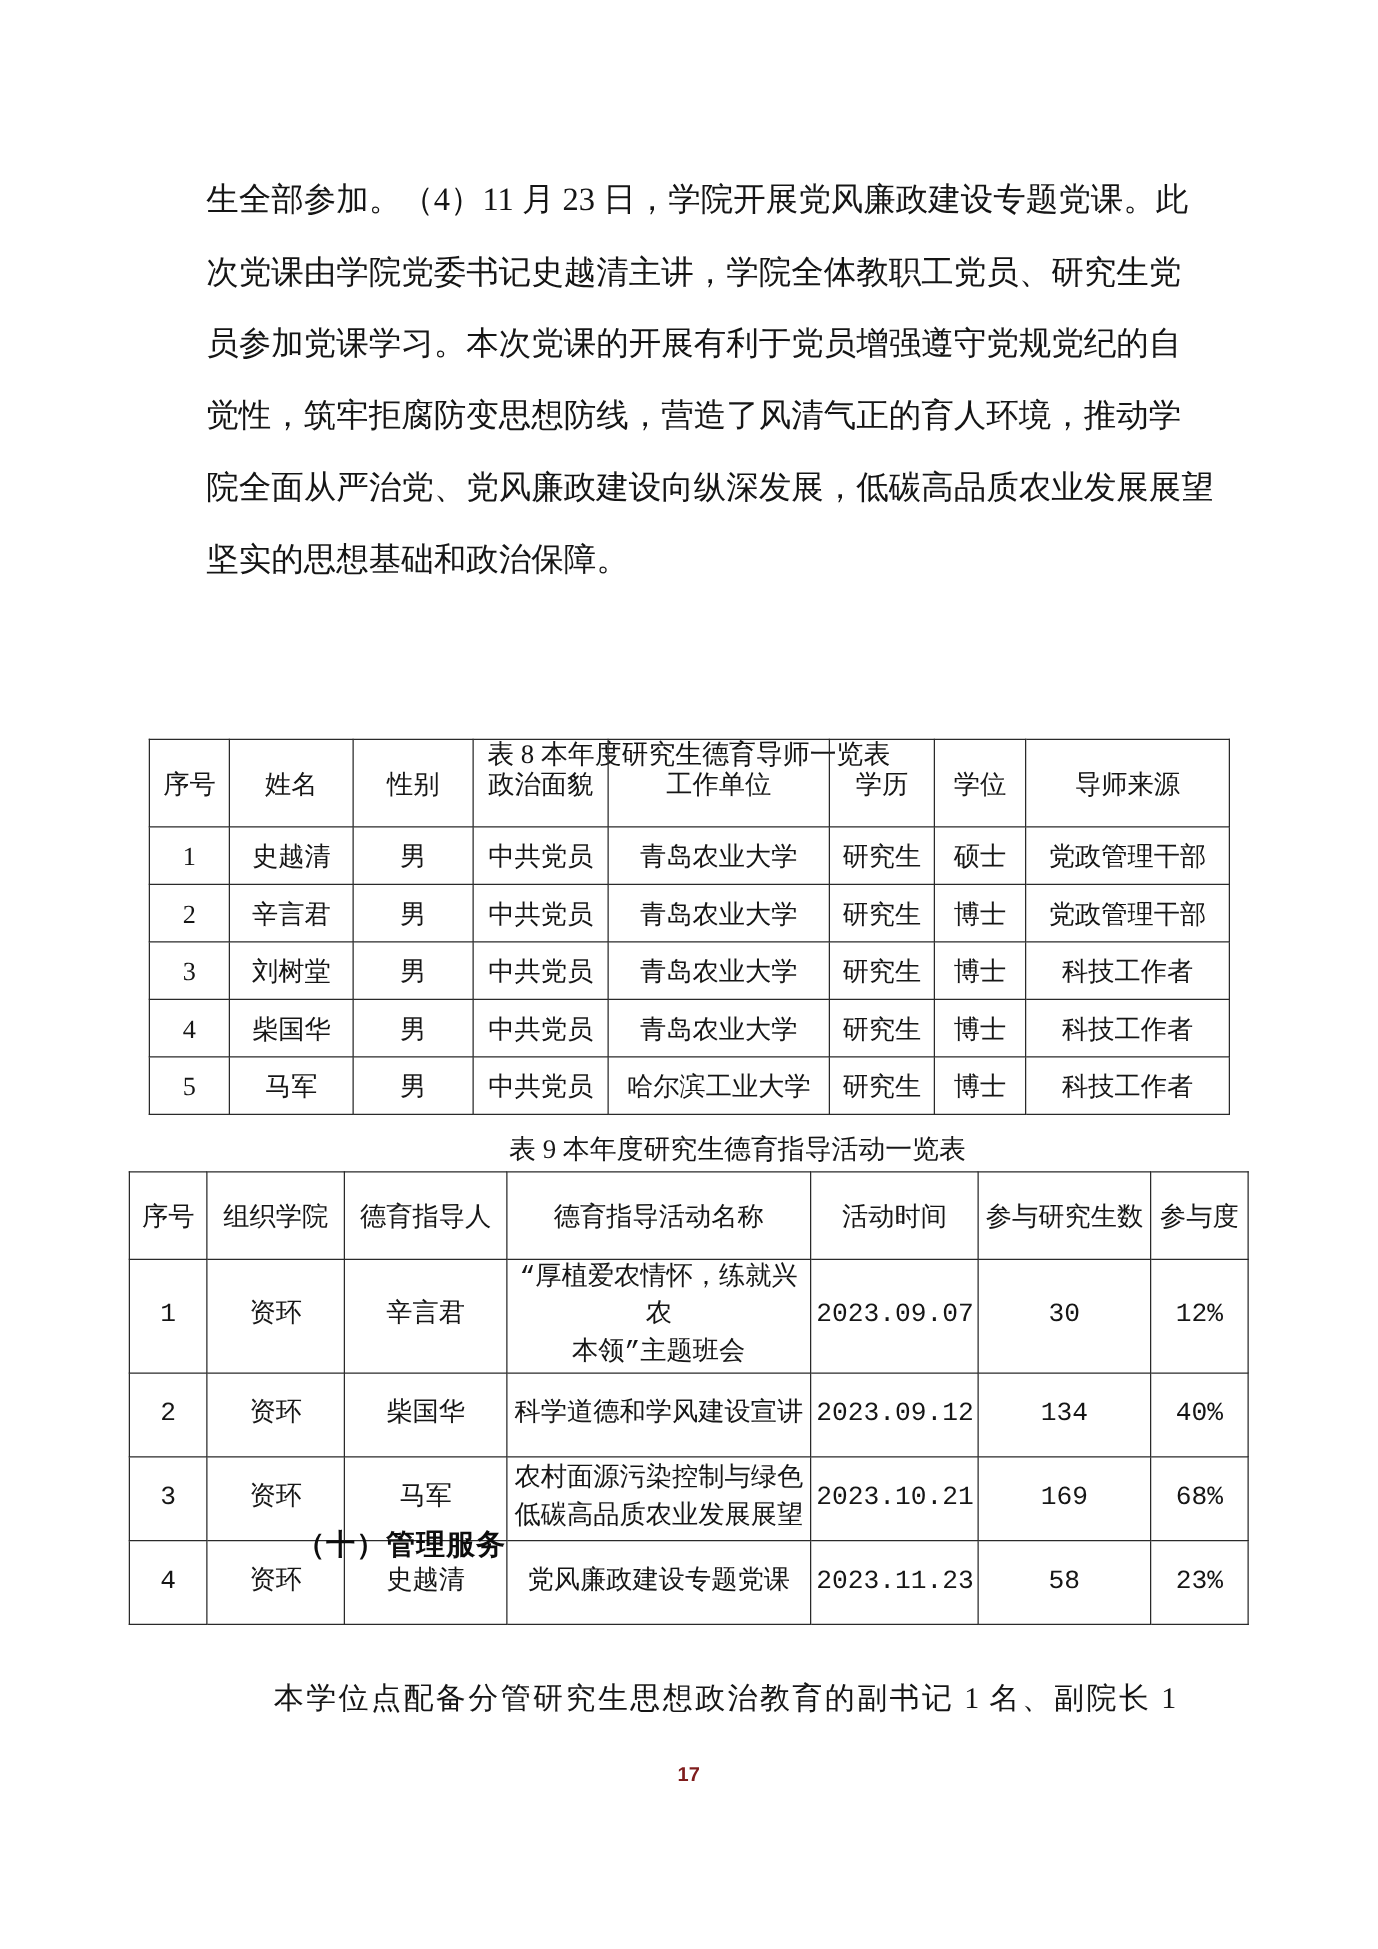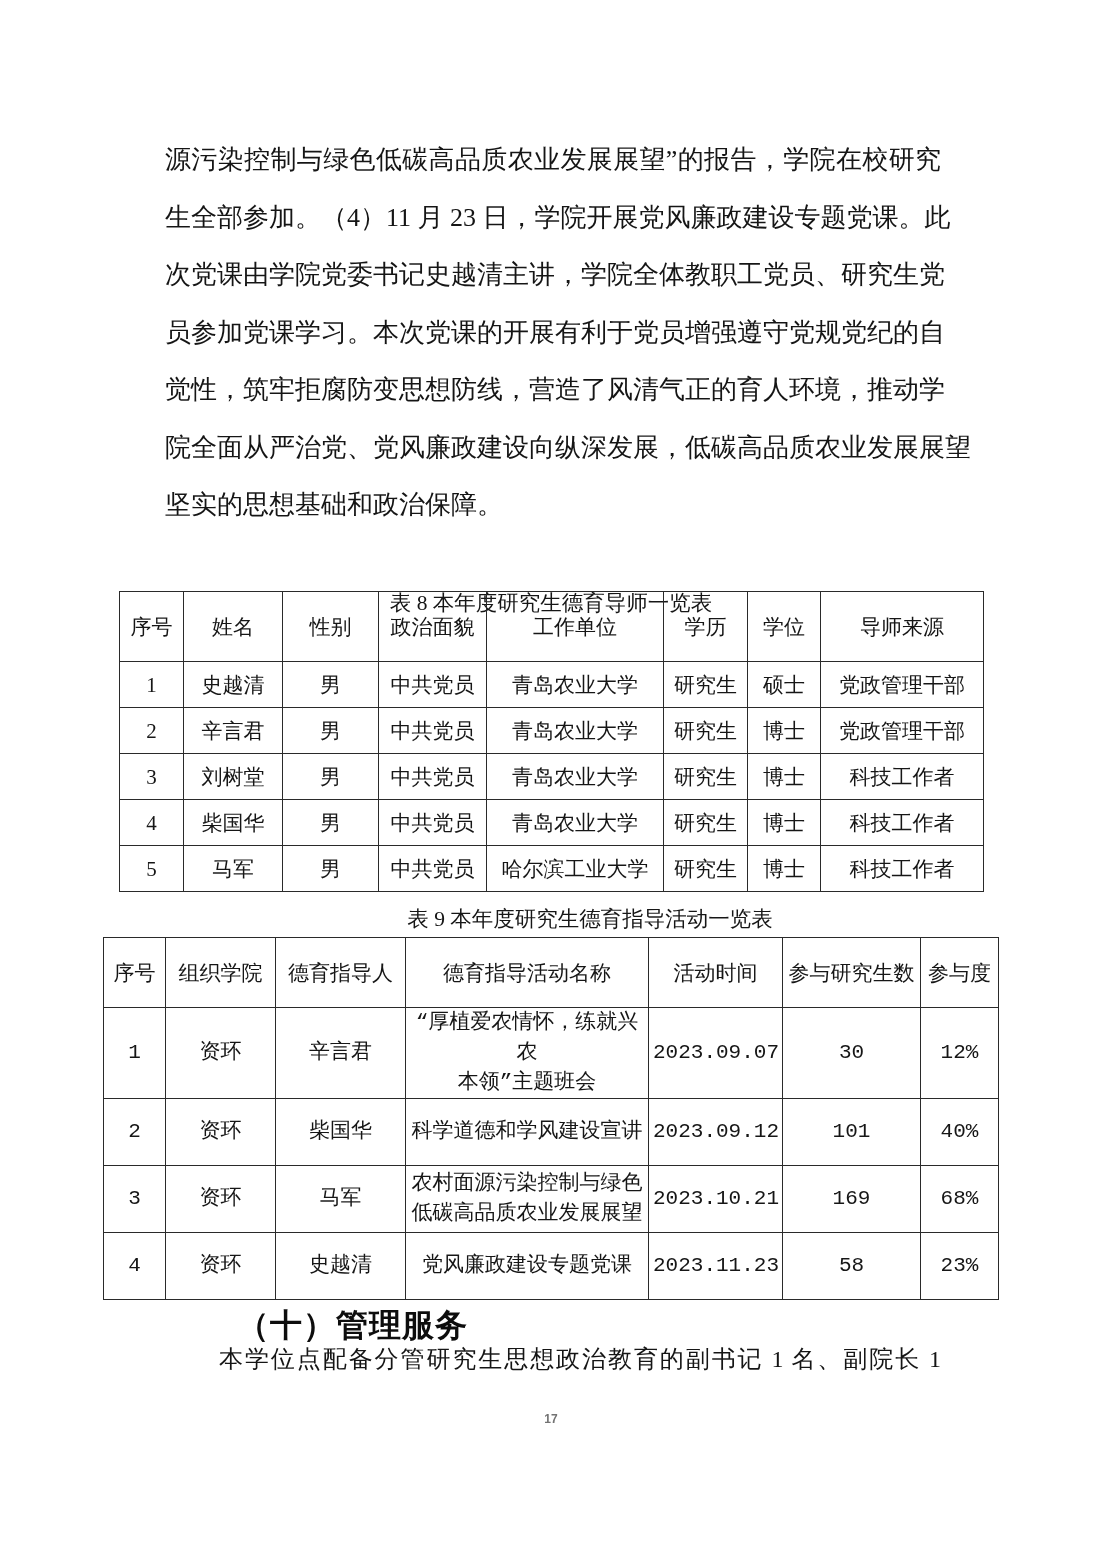--- a/index.html
+++ b/index.html
@@ -52,47 +52,46 @@
   table.t8{left:119px;top:591px;width:864px;}
   table.t9{left:103px;top:937px;width:895px;}
   table.t8 th{height:69px;}
   table.t8 td{height:45px;}
   table.t9 th{height:69px;}
   table.t9 td{height:66px;font-family:Liberation Mono, monospace;}
   
   table.t9 td:nth-child(4){white-space:pre-line;}
   
   .section-heading{
-    position:absolute;left:237px;top:1304px;
+    position:absolute;left:237px;top:1220px;
     font-family:Liberation Mono, monospace;
     font-weight:bold;
-    font-size:32px;color:#0d0d0d;
+    font-size:23px;color:#0d0d0d;
     letter-spacing:1px;
   }
   
   .closing-line{
     position:absolute;left:219px;top:1342px;width:722px;
     font-size:24px;line-height:34px;color:#151515;
     text-align:justify;text-align-last:justify;white-space:nowrap;
   }
   
   .page-number{
     position:absolute;left:0;top:1412px;width:1102px;
     text-align:center;
     font-family:"Liberation Sans","DejaVu Sans",sans-serif;
-    font-size:12px;font-weight:bold;color:#737373;
+    font-size:16px;font-weight:bold;color:#7f1d1d;
   }
 </style>
 </head>
 <body>
 
 <div class="page">
 
   <div class="jpara">
-      <div class="para-line">源污染控制与绿色低碳高品质农业发展展望”的报告，学院在校研究</div>
       <div class="para-line">生全部参加。（4）11 月 23 日，学院开展党风廉政建设专题党课。此</div>
       <div class="para-line">次党课由学院党委书记史越清主讲，学院全体教职工党员、研究生党</div>
       <div class="para-line">员参加党课学习。本次党课的开展有利于党员增强遵守党规党纪的自</div>
       <div class="para-line">觉性，筑牢拒腐防变思想防线，营造了风清气正的育人环境，推动学</div>
       <div class="para-line">院全面从严治党、党风廉政建设向纵深发展，低碳高品质农业发展展望</div>
       <div class="para-line">坚实的思想基础和政治保障。</div>
     </div>
 
   <div class="tbl-caption cap8">表 8 本年度研究生德育导师一览表</div>
 
@@ -206,21 +205,21 @@
           <td>2023.09.07</td>
           <td>30</td>
           <td>12%</td>
         </tr>
         <tr>
           <td>2</td>
           <td>资环</td>
           <td>柴国华</td>
           <td>科学道德和学风建设宣讲</td>
           <td>2023.09.12</td>
-          <td>101</td>
+          <td>134</td>
           <td>40%</td>
         </tr>
         <tr>
           <td>3</td>
           <td>资环</td>
           <td>马军</td>
           <td>农村面源污染控制与绿色
 低碳高品质农业发展展望</td>
           <td>2023.10.21</td>
           <td>169</td>

